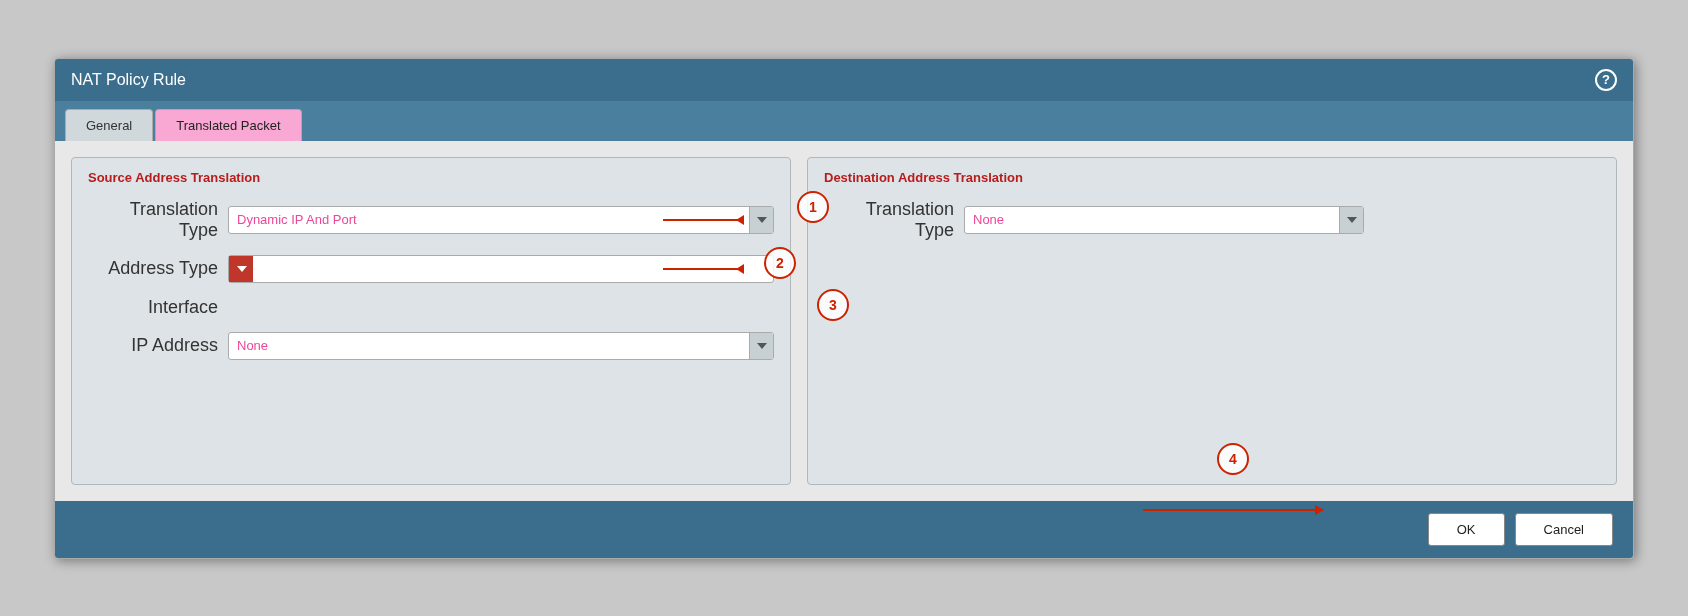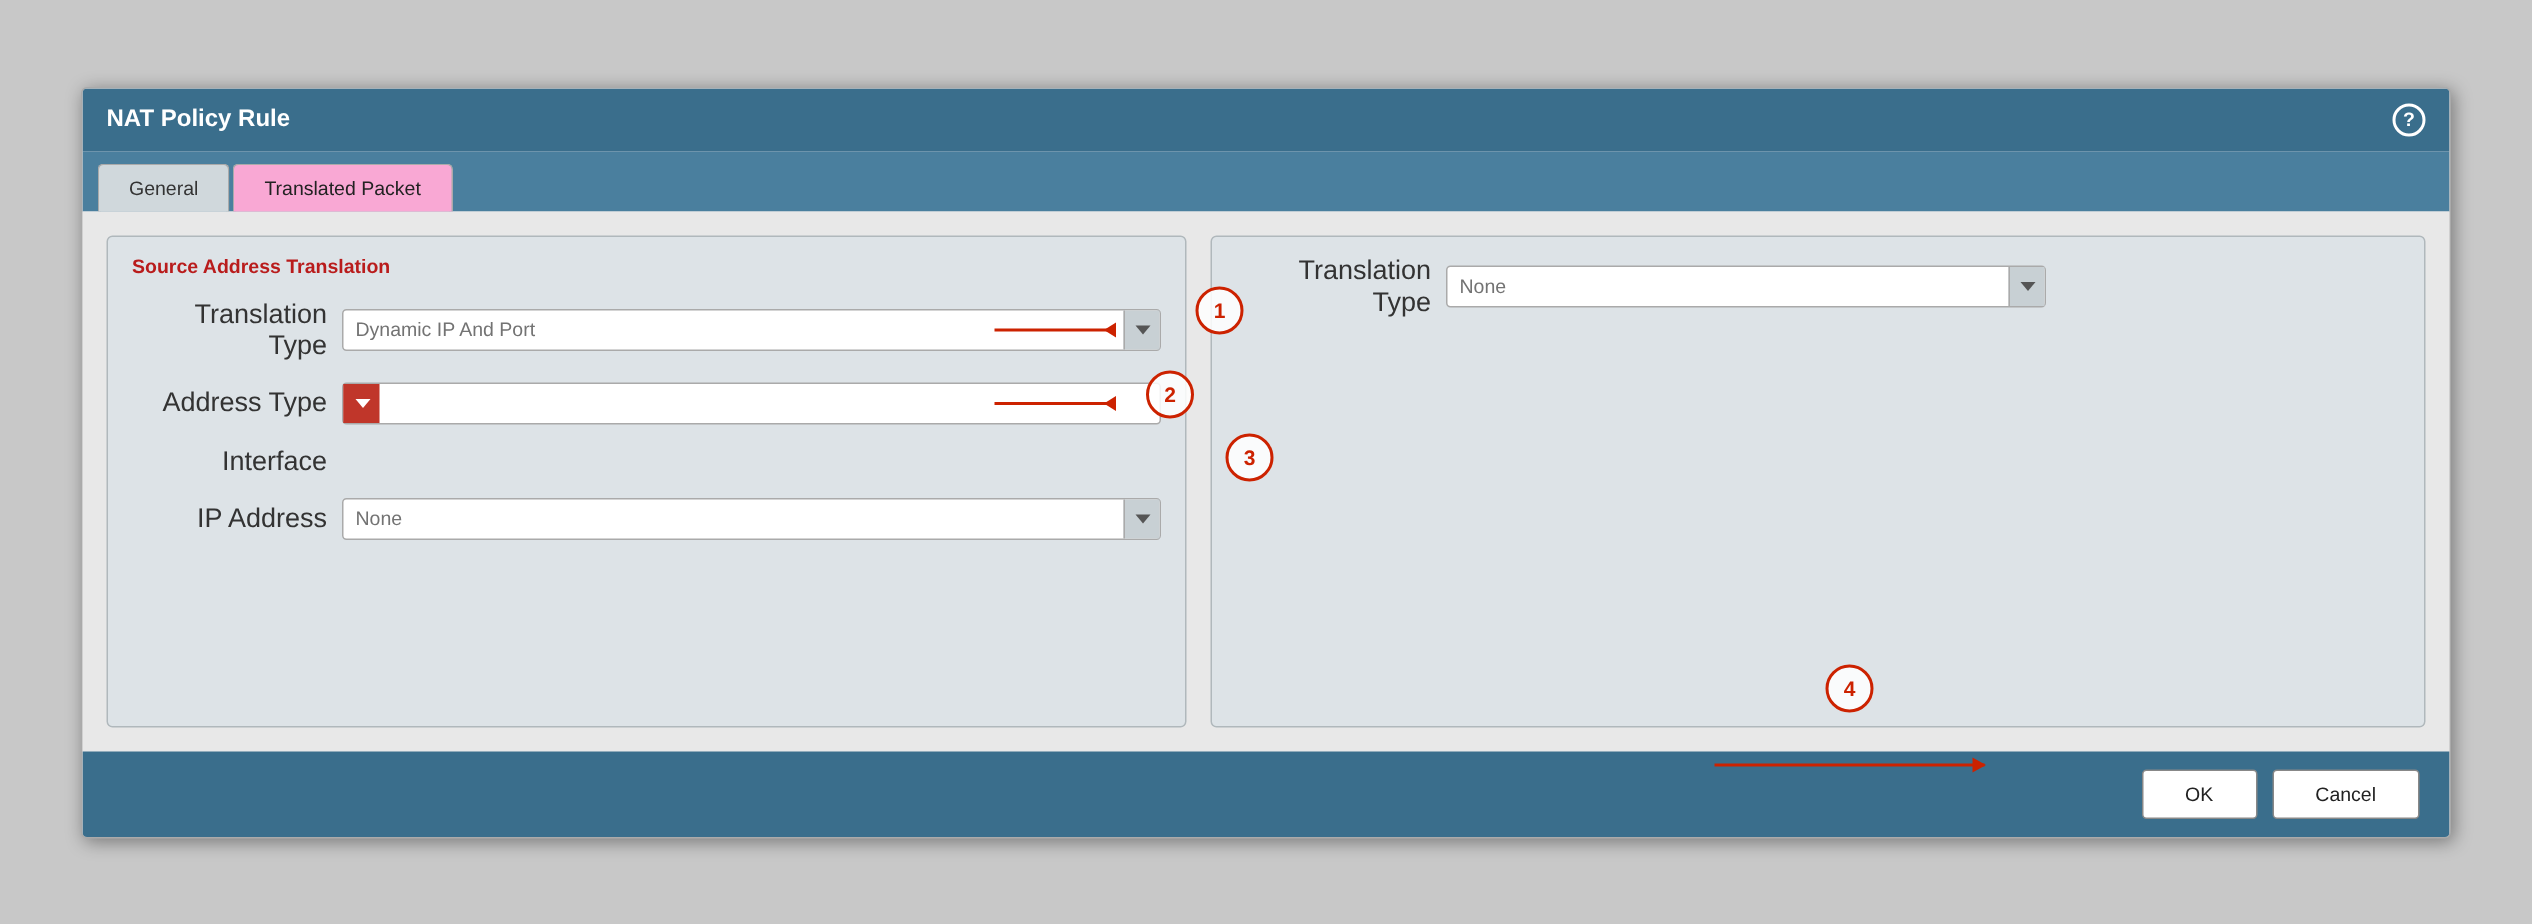--- a/index.html
+++ b/index.html
@@ -23,21 +23,21 @@
     .dialog-header {
       background: #3a6e8c;
       color: white;
       padding: 10px 16px;
       display: flex;
       align-items: center;
       justify-content: space-between;
     }
     .dialog-title {
       font-size: 16px;
-      font-weight: bold;
+      font-weight: normal;
       color: white;
     }
     .help-icon {
       width: 22px;
       height: 22px;
       border-radius: 50%;
       border: 2px solid white;
       display: flex;
       align-items: center;
       justify-content: center;
@@ -109,21 +109,21 @@
       background: white;
       border: 1px solid #aaa;
       border-radius: 3px;
       height: 28px;
       position: relative;
     }
     .form-select-text {
       flex: 1;
       padding: 0 8px;
       font-size: 13px;
-      color: #737373;
+      color: #ec4899;
     }
     .form-select-arrow {
       width: 24px;
       height: 100%;
       background: #c8d0d4;
       border-left: 1px solid #aaa;
       display: flex;
       align-items: center;
       justify-content: center;
       cursor: pointer;
@@ -256,20 +256,21 @@
         <div class="form-select">
           <span class="form-select-text">None</span>
           <div class="form-select-arrow">
             <div class="arrow-down"></div>
           </div>
         </div>
       </div>
     </div>
 
     <div class="section section-right">
+      <div class="section-title">Destination Address Translation</div>
 
       <div class="form-row">
         <span class="form-label">Translation Type</span>
         <div class="form-select" style="max-width:400px;">
           <span class="form-select-text">None</span>
           <div class="form-select-arrow">
             <div class="arrow-down"></div>
           </div>
         </div>
       </div>

